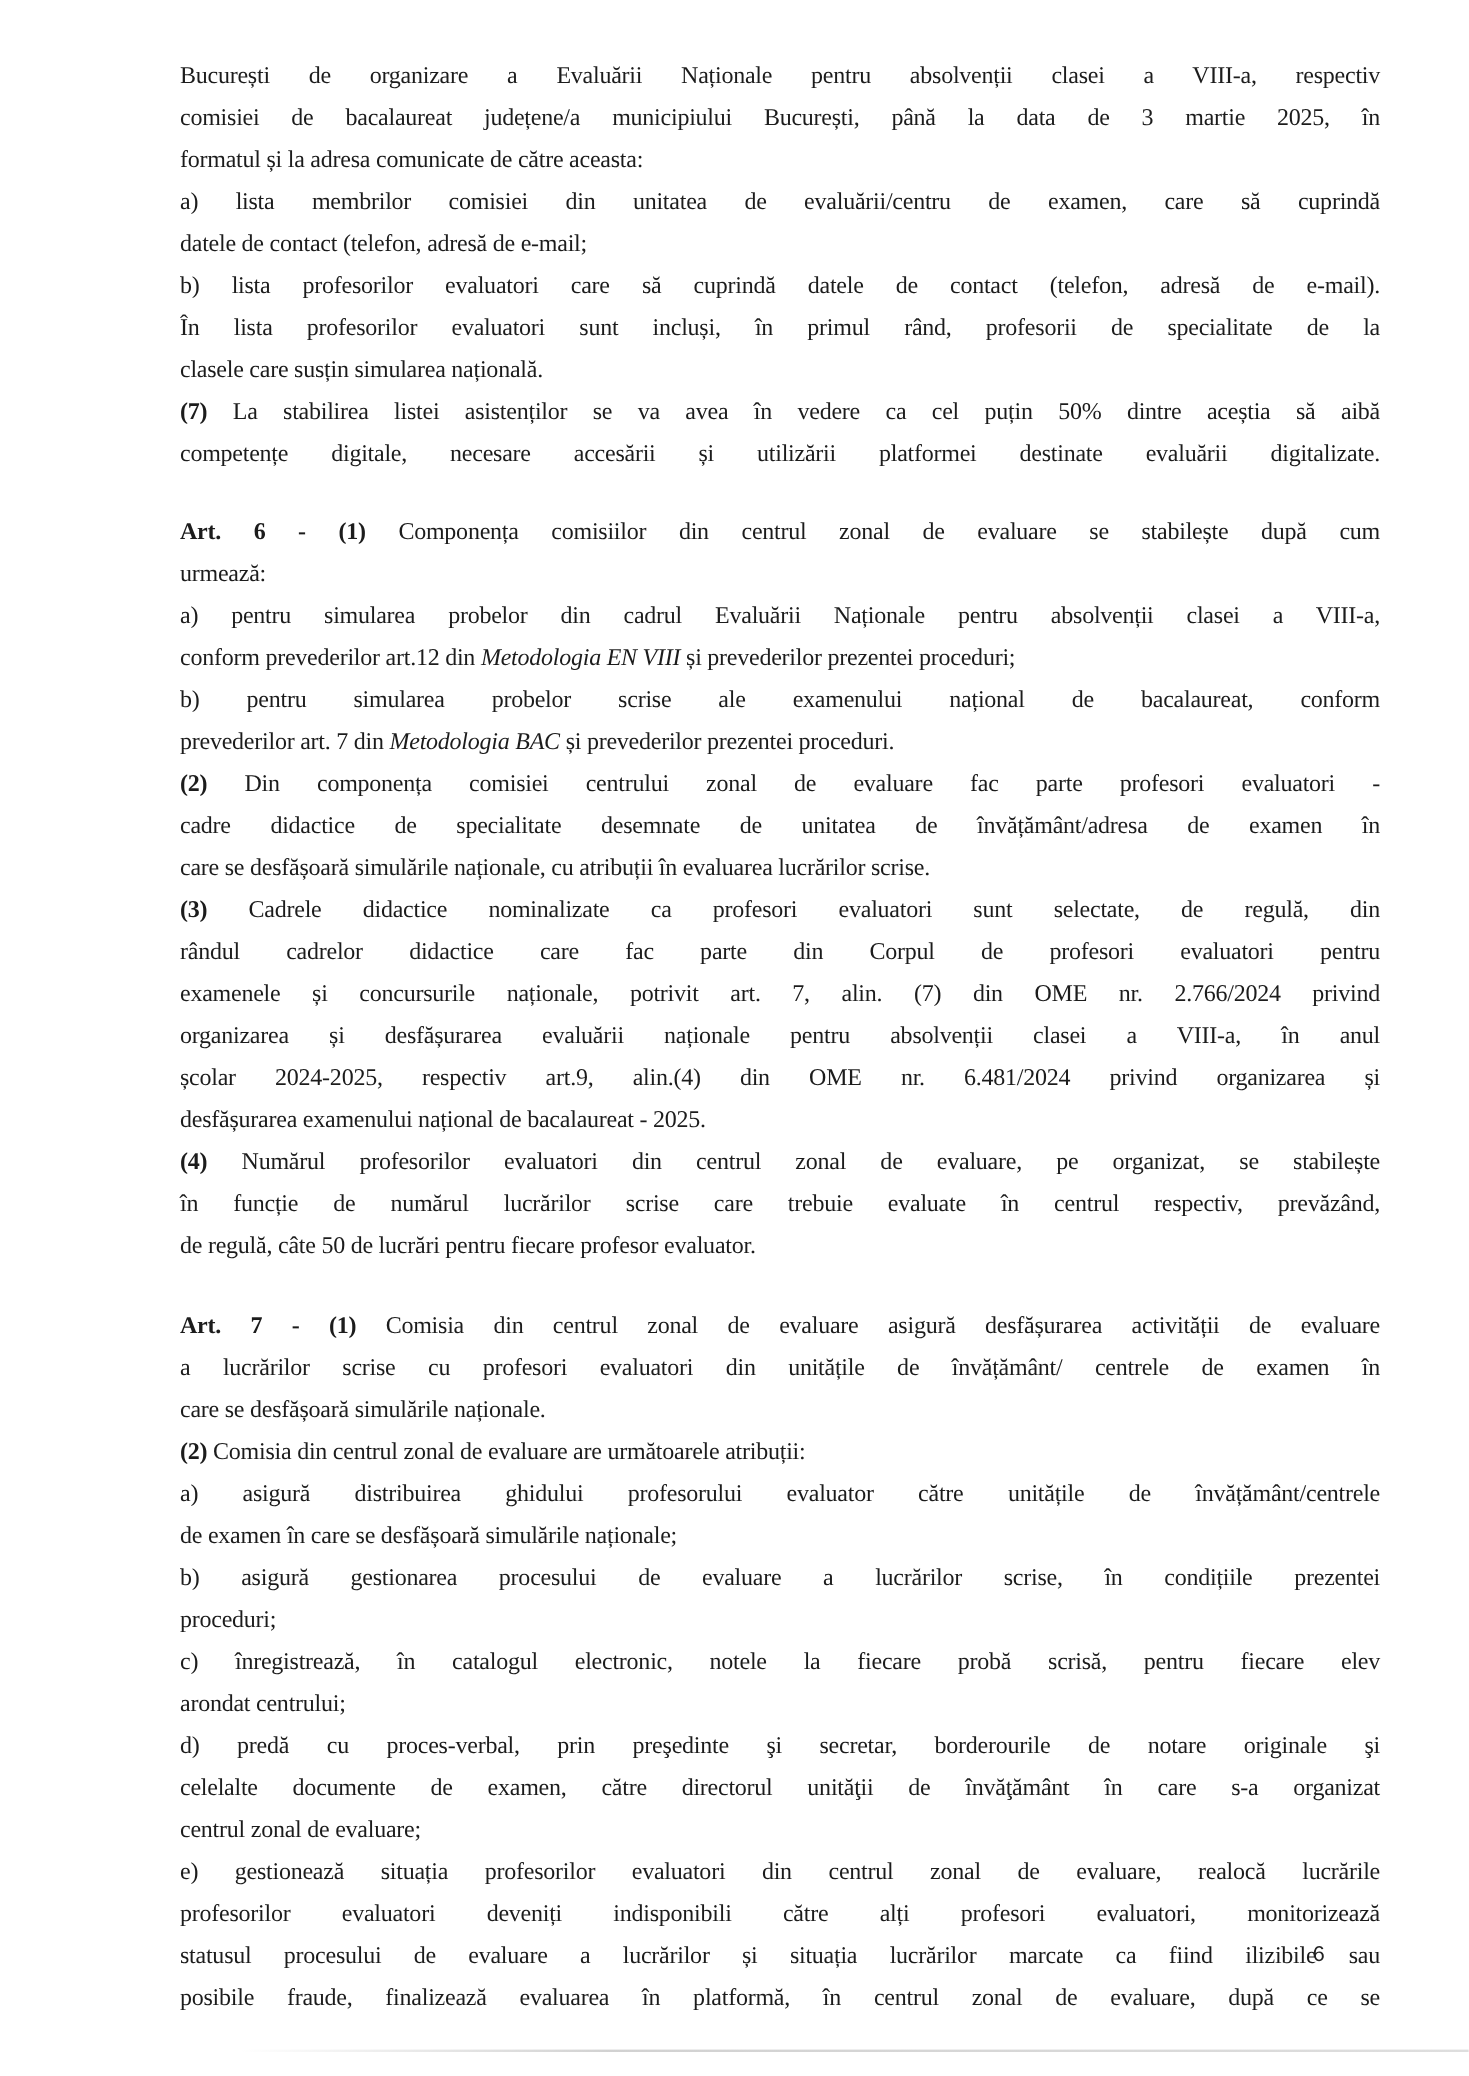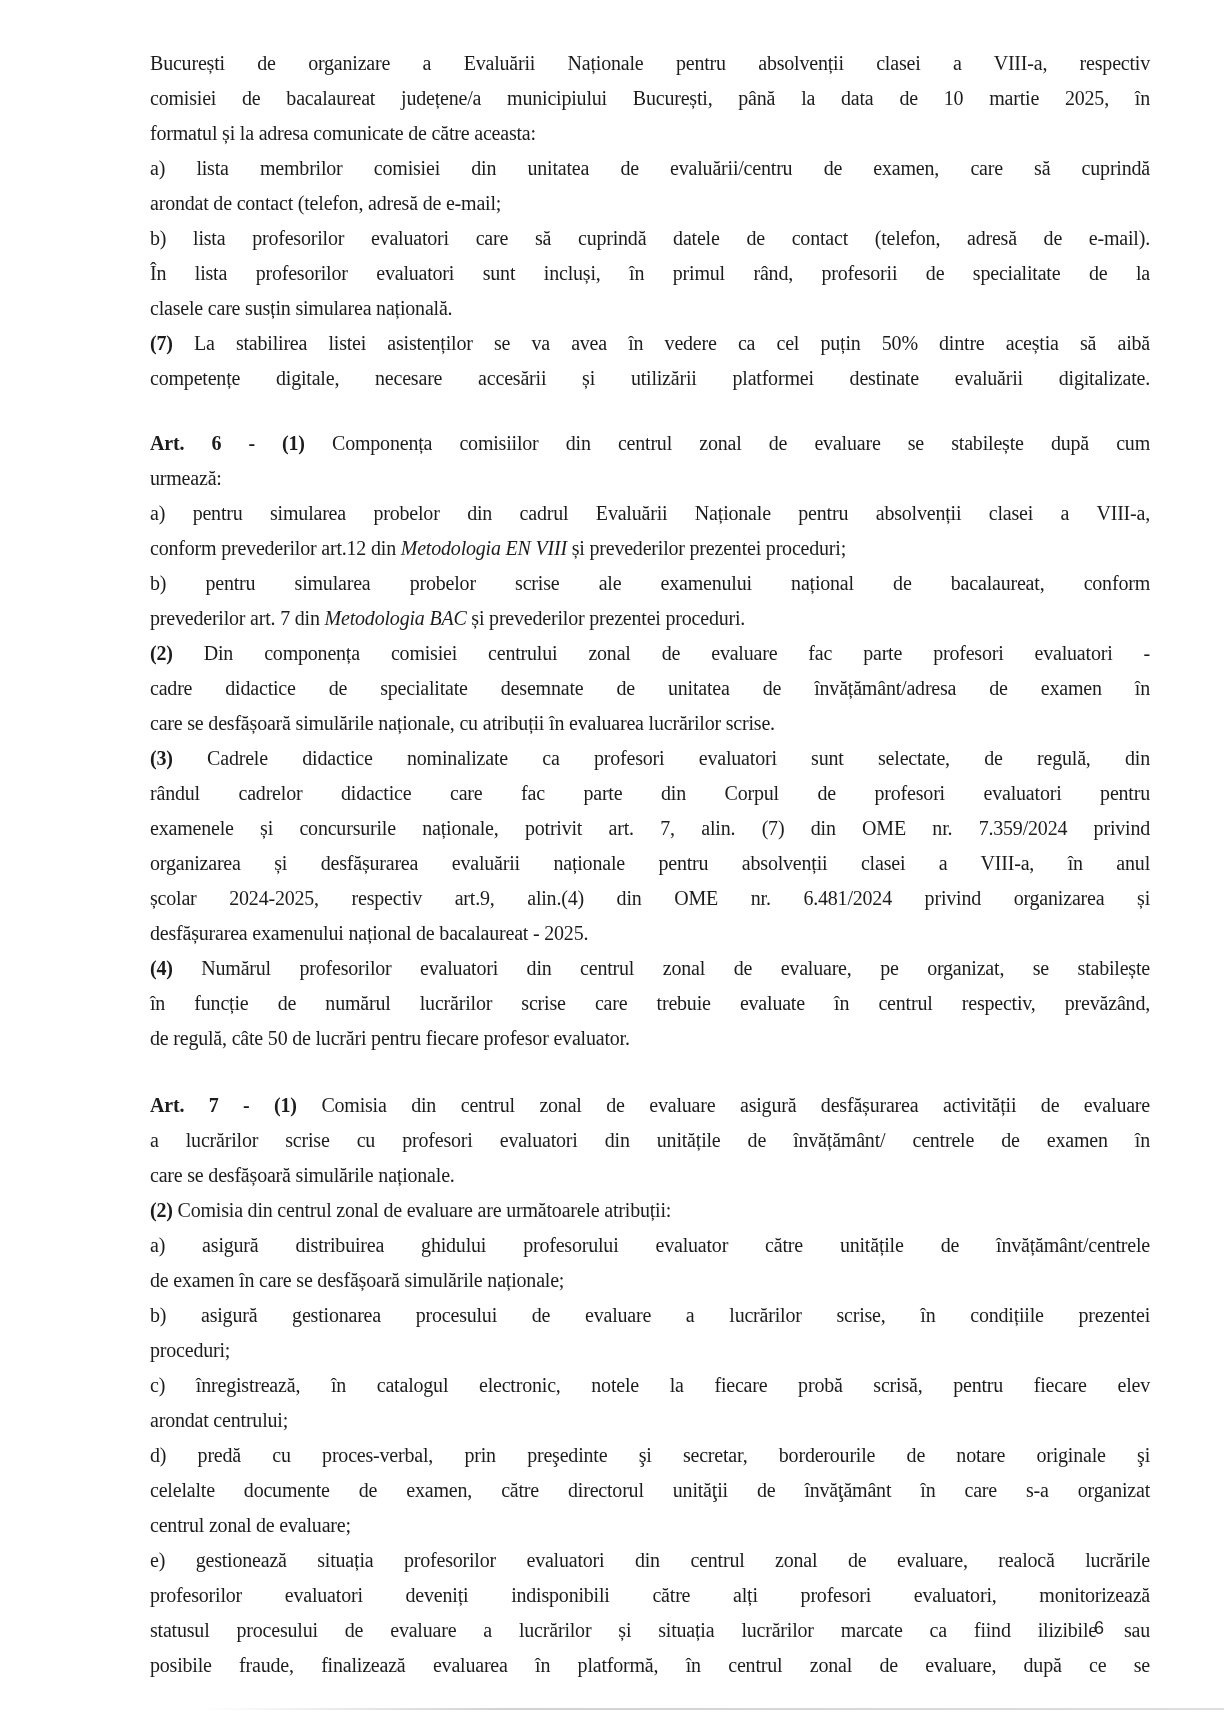--- a/index.html
+++ b/index.html
@@ -52,42 +52,42 @@
       height: 2px;
       background: linear-gradient(to right, rgba(200,200,200,0), rgba(190,190,190,0.7) 30%, rgba(200,200,200,0.6));
     }
   </style>
 </head>
 <body>
 
 <div class="page">
 
   <div class="line just" style="top:0px">București de organizare a Evaluării Naționale pentru absolvenții clasei a VIII-a, respectiv</div>
-  <div class="line just" style="top:35px">comisiei de bacalaureat județene/a municipiului București, până la data de 10 martie 2025, în</div>
+  <div class="line just" style="top:35px">comisiei de bacalaureat județene/a municipiului București, până la data de 3 martie 2025, în</div>
   <div class="line" style="top:70px">formatul și la adresa comunicate de către aceasta:</div>
   <div class="line just" style="top:105px">a) lista membrilor comisiei din unitatea de evaluării/centru de examen, care să cuprindă</div>
-  <div class="line" style="top:140px">arondat de contact (telefon, adresă de e-mail;</div>
+  <div class="line" style="top:140px">datele de contact (telefon, adresă de e-mail;</div>
   <div class="line just" style="top:175px">b) lista profesorilor evaluatori care să cuprindă datele de contact (telefon, adresă de e-mail).</div>
   <div class="line just" style="top:210px">În lista profesorilor evaluatori sunt incluși, în primul rând, profesorii de specialitate de la</div>
   <div class="line" style="top:245px">clasele care susțin simularea națională.</div>
   <div class="line just" style="top:280px"><b>(7)</b><span> La stabilirea listei asistenților se va avea în vedere ca cel puțin 50% dintre aceștia să aibă</span></div>
   <div class="line just" style="top:315px">competențe digitale, necesare accesării și utilizării platformei destinate evaluării digitalizate.</div>
 
   <div class="line just" style="top:380px"><b>Art. 6 - (1)</b><span> Componența comisiilor din centrul zonal de evaluare se stabilește după cum</span></div>
   <div class="line" style="top:415px">urmează:</div>
   <div class="line just" style="top:450px">a) pentru simularea probelor din cadrul Evaluării Naționale pentru absolvenții clasei a VIII-a,</div>
   <div class="line" style="top:485px"><span>conform prevederilor art.12 din </span><i>Metodologia EN VIII</i><span> și prevederilor prezentei proceduri;</span></div>
   <div class="line just" style="top:520px">b) pentru simularea probelor scrise ale examenului național de bacalaureat, conform</div>
   <div class="line" style="top:555px"><span>prevederilor art. 7 din </span><i>Metodologia BAC</i><span> și prevederilor prezentei proceduri.</span></div>
   <div class="line just" style="top:590px"><b>(2)</b><span> Din componența comisiei centrului zonal de evaluare fac parte profesori evaluatori -</span></div>
   <div class="line just" style="top:625px">cadre didactice de specialitate desemnate de unitatea de învățământ/adresa de examen în</div>
   <div class="line" style="top:660px">care se desfășoară simulările naționale, cu atribuții în evaluarea lucrărilor scrise.</div>
   <div class="line just" style="top:695px"><b>(3)</b><span> Cadrele didactice nominalizate ca profesori evaluatori sunt selectate, de regulă, din</span></div>
   <div class="line just" style="top:730px">rândul cadrelor didactice care fac parte din Corpul de profesori evaluatori pentru</div>
-  <div class="line just" style="top:765px">examenele și concursurile naționale, potrivit art. 7, alin. (7) din OME nr. 7.359/2024 privind</div>
+  <div class="line just" style="top:765px">examenele și concursurile naționale, potrivit art. 7, alin. (7) din OME nr. 2.766/2024 privind</div>
   <div class="line just" style="top:800px">organizarea și desfășurarea evaluării naționale pentru absolvenții clasei a VIII-a, în anul</div>
   <div class="line just" style="top:835px">școlar 2024-2025, respectiv art.9, alin.(4) din OME nr. 6.481/2024 privind organizarea și</div>
   <div class="line" style="top:870px">desfășurarea examenului național de bacalaureat - 2025.</div>
   <div class="line just" style="top:905px"><b>(4)</b><span> Numărul profesorilor evaluatori din centrul zonal de evaluare, pe organizat, se stabilește</span></div>
   <div class="line just" style="top:940px">în funcție de numărul lucrărilor scrise care trebuie evaluate în centrul respectiv, prevăzând,</div>
   <div class="line" style="top:975px">de regulă, câte 50 de lucrări pentru fiecare profesor evaluator.</div>
 
   <div class="line just" style="top:1042px"><b>Art. 7 - (1)</b><span>  Comisia din centrul zonal de evaluare asigură desfășurarea activității de evaluare</span></div>
   <div class="line just" style="top:1077px">a lucrărilor scrise cu profesori evaluatori din unitățile de învățământ/ centrele de examen în</div>
   <div class="line" style="top:1112px">care se desfășoară simulările naționale.</div>

